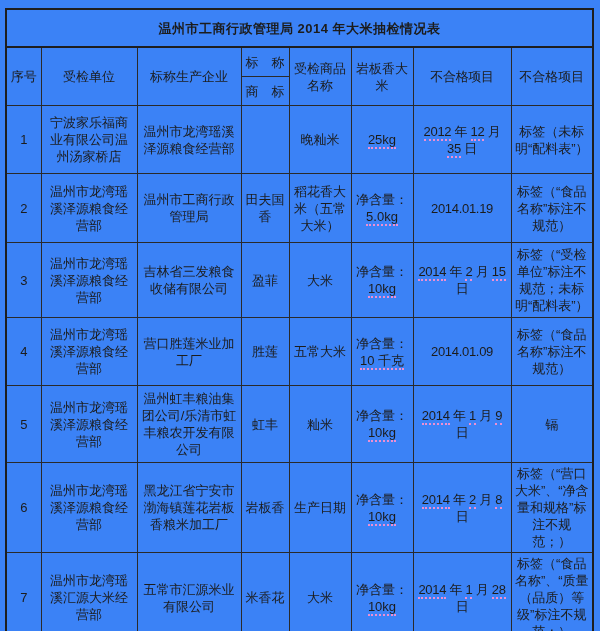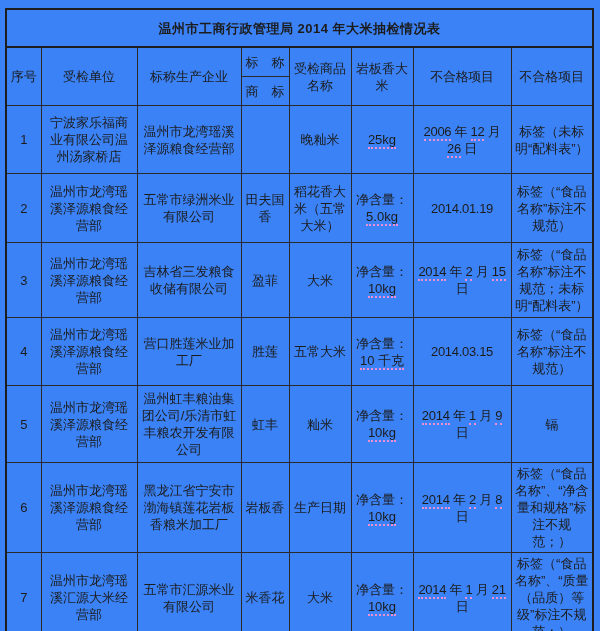--- a/index.html
+++ b/index.html
@@ -96,78 +96,78 @@
       </tr>
     </thead>
     <tbody>
         <tr>
           <td class="col-no">1</td>
           <td class="col-unit">宁波家乐福商业有限公司温州汤家桥店</td>
           <td class="col-producer">温州市龙湾瑶溪泽源粮食经营部</td>
           <td class="col-brand"></td>
           <td class="col-product">晚籼米</td>
           <td class="col-spec"><span class="sq">25kg</span></td>
-          <td class="col-date"><span class="sq">2006</span> 年 <span class="sq">12</span> 月 <span class="sq">26</span> 日</td>
+          <td class="col-date"><span class="sq">2012</span> 年 <span class="sq">12</span> 月 <span class="sq">35</span> 日</td>
           <td class="col-issues">标签（未标明“配料表”）</td>
         </tr>
         <tr>
           <td class="col-no">2</td>
           <td class="col-unit">温州市龙湾瑶溪泽源粮食经营部</td>
-          <td class="col-producer">五常市绿洲米业有限公司</td>
+          <td class="col-producer">温州市工商行政管理局</td>
           <td class="col-brand">田夫国香</td>
           <td class="col-product">稻花香大米（五常大米）</td>
           <td class="col-spec">净含量：<span class="sq">5.0kg</span></td>
           <td class="col-date">2014.01.19</td>
           <td class="col-issues">标签（“食品名称”标注不规范）</td>
         </tr>
         <tr>
           <td class="col-no">3</td>
           <td class="col-unit">温州市龙湾瑶溪泽源粮食经营部</td>
           <td class="col-producer">吉林省三发粮食收储有限公司</td>
           <td class="col-brand">盈菲</td>
           <td class="col-product">大米</td>
           <td class="col-spec">净含量：<span class="sq">10kg</span></td>
           <td class="col-date"><span class="sq">2014</span> 年 <span class="sq">2</span> 月 <span class="sq">15</span> 日</td>
-          <td class="col-issues">标签（“食品名称”标注不规范；未标明“配料表”）</td>
+          <td class="col-issues">标签（“受检单位”标注不规范；未标明“配料表”）</td>
         </tr>
         <tr>
           <td class="col-no">4</td>
           <td class="col-unit">温州市龙湾瑶溪泽源粮食经营部</td>
           <td class="col-producer">营口胜莲米业加工厂</td>
           <td class="col-brand">胜莲</td>
           <td class="col-product">五常大米</td>
           <td class="col-spec">净含量：<span class="sq">10 千克</span></td>
-          <td class="col-date">2014.03.15</td>
+          <td class="col-date">2014.01.09</td>
           <td class="col-issues">标签（“食品名称”标注不规范）</td>
         </tr>
         <tr>
           <td class="col-no">5</td>
           <td class="col-unit">温州市龙湾瑶溪泽源粮食经营部</td>
           <td class="col-producer">温州虹丰粮油集团公司/乐清市虹丰粮农开发有限公司</td>
           <td class="col-brand">虹丰</td>
           <td class="col-product">籼米</td>
           <td class="col-spec">净含量：<span class="sq">10kg</span></td>
           <td class="col-date"><span class="sq">2014</span> 年 <span class="sq">1</span> 月 <span class="sq">9</span> 日</td>
           <td class="col-issues">镉</td>
         </tr>
         <tr>
           <td class="col-no">6</td>
           <td class="col-unit">温州市龙湾瑶溪泽源粮食经营部</td>
           <td class="col-producer">黑龙江省宁安市渤海镇莲花岩板香粮米加工厂</td>
           <td class="col-brand">岩板香</td>
           <td class="col-product">生产日期</td>
           <td class="col-spec">净含量：<span class="sq">10kg</span></td>
           <td class="col-date"><span class="sq">2014</span> 年 <span class="sq">2</span> 月 <span class="sq">8</span> 日</td>
-          <td class="col-issues">标签（“食品名称”、“净含量和规格”标注不规范；）</td>
+          <td class="col-issues">标签（“营口大米”、“净含量和规格”标注不规范；）</td>
         </tr>
         <tr>
           <td class="col-no">7</td>
           <td class="col-unit">温州市龙湾瑶溪汇源大米经营部</td>
           <td class="col-producer">五常市汇源米业有限公司</td>
           <td class="col-brand">米香花</td>
           <td class="col-product">大米</td>
           <td class="col-spec">净含量：<span class="sq">10kg</span></td>
-          <td class="col-date"><span class="sq">2014</span> 年 <span class="sq">1</span> 月 <span class="sq">21</span> 日</td>
+          <td class="col-date"><span class="sq">2014</span> 年 <span class="sq">1</span> 月 <span class="sq">28</span> 日</td>
           <td class="col-issues">标签（“食品名称”、“质量（品质）等级”标注不规范；）</td>
         </tr>
       </tbody>
   </table>
 </div>
 
 </body></html>

